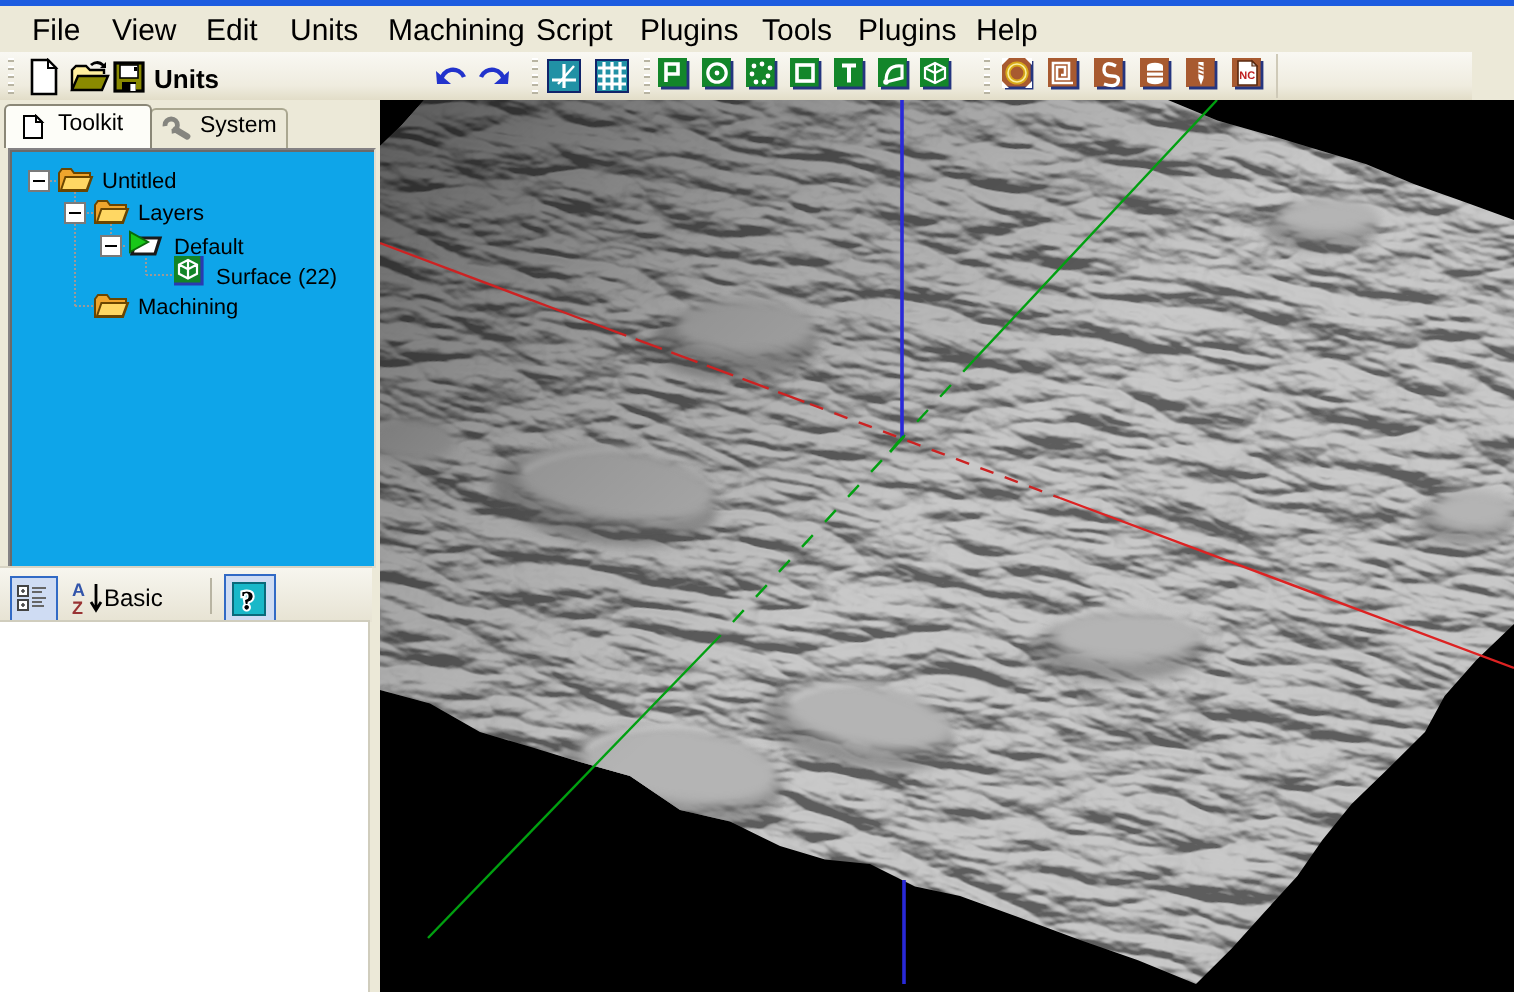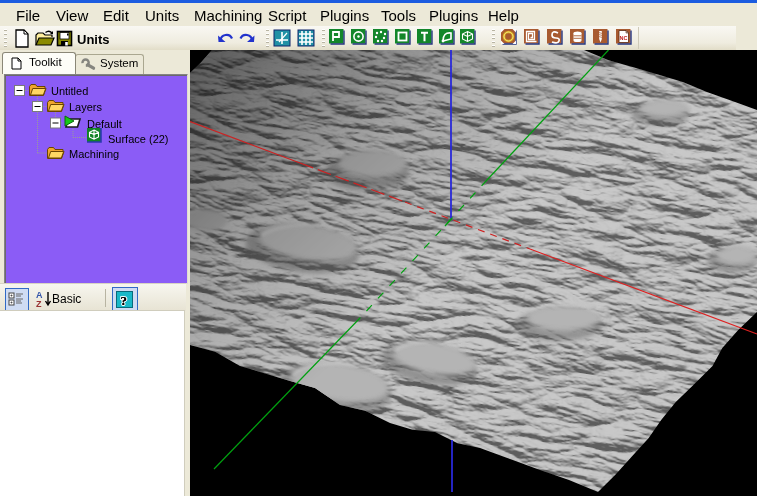--- a/index.html
+++ b/index.html
@@ -16,21 +16,21 @@
 #combo{position:absolute;left:118px;top:4px;width:93px;height:17px;background:#fff;}
 #combo .txt{position:absolute;left:5px;top:2px;font-size:12px;}
 #combo .btn{position:absolute;right:3px;top:1px;width:12px;height:15px;background:#ece9d8;}
 #combo .btn:after{content:"";position:absolute;left:2.5px;top:6px;border:3.5px solid transparent;border-top:4px solid #000;}
 #leftpanel{left:0;top:50px;width:190px;height:446px;background:#ece9d8;}
 .tab{position:absolute;font-size:11.5px;}
 #tab1{left:2px;top:52px;width:72px;height:21px;background:#fdfdf8;
   border:1px solid #8a8777;border-bottom:none;border-radius:3px 3px 0 0;z-index:3;}
 #tab2{left:75px;top:54px;width:67px;height:19px;background:#ece9d8;
   border:1px solid #aaa790;border-bottom:none;border-radius:3px 3px 0 0;z-index:2;}
-#treebox{left:4px;top:74px;width:182px;height:208px;background:#8b5cf6;
+#treebox{left:4px;top:74px;width:182px;height:208px;background:#0ea5e9;
   border:1px solid #848284;border-right-color:#e0ddd0;border-bottom-color:#e0ddd0;
   box-shadow:inset 1px 1px 0 #6a6a6a;}
 .trow{position:absolute;font-size:11px;white-space:nowrap;}
 #ptoolbar{left:0;top:283px;width:186px;height:27px;background:linear-gradient(#f7f6ef,#e7e3d3);border-top:1px solid #d8d4c4;}
 #propbox{left:0;top:310px;width:184px;height:186px;background:#fff;border:1px solid #d0cdbd;border-left:none;}
 #viewport{left:190px;top:50px;width:567px;height:446px;background:#000;}
 </style></head>
 <body>
 <div class="abs" id="topblue"></div>
 <div class="abs" id="menubar">

